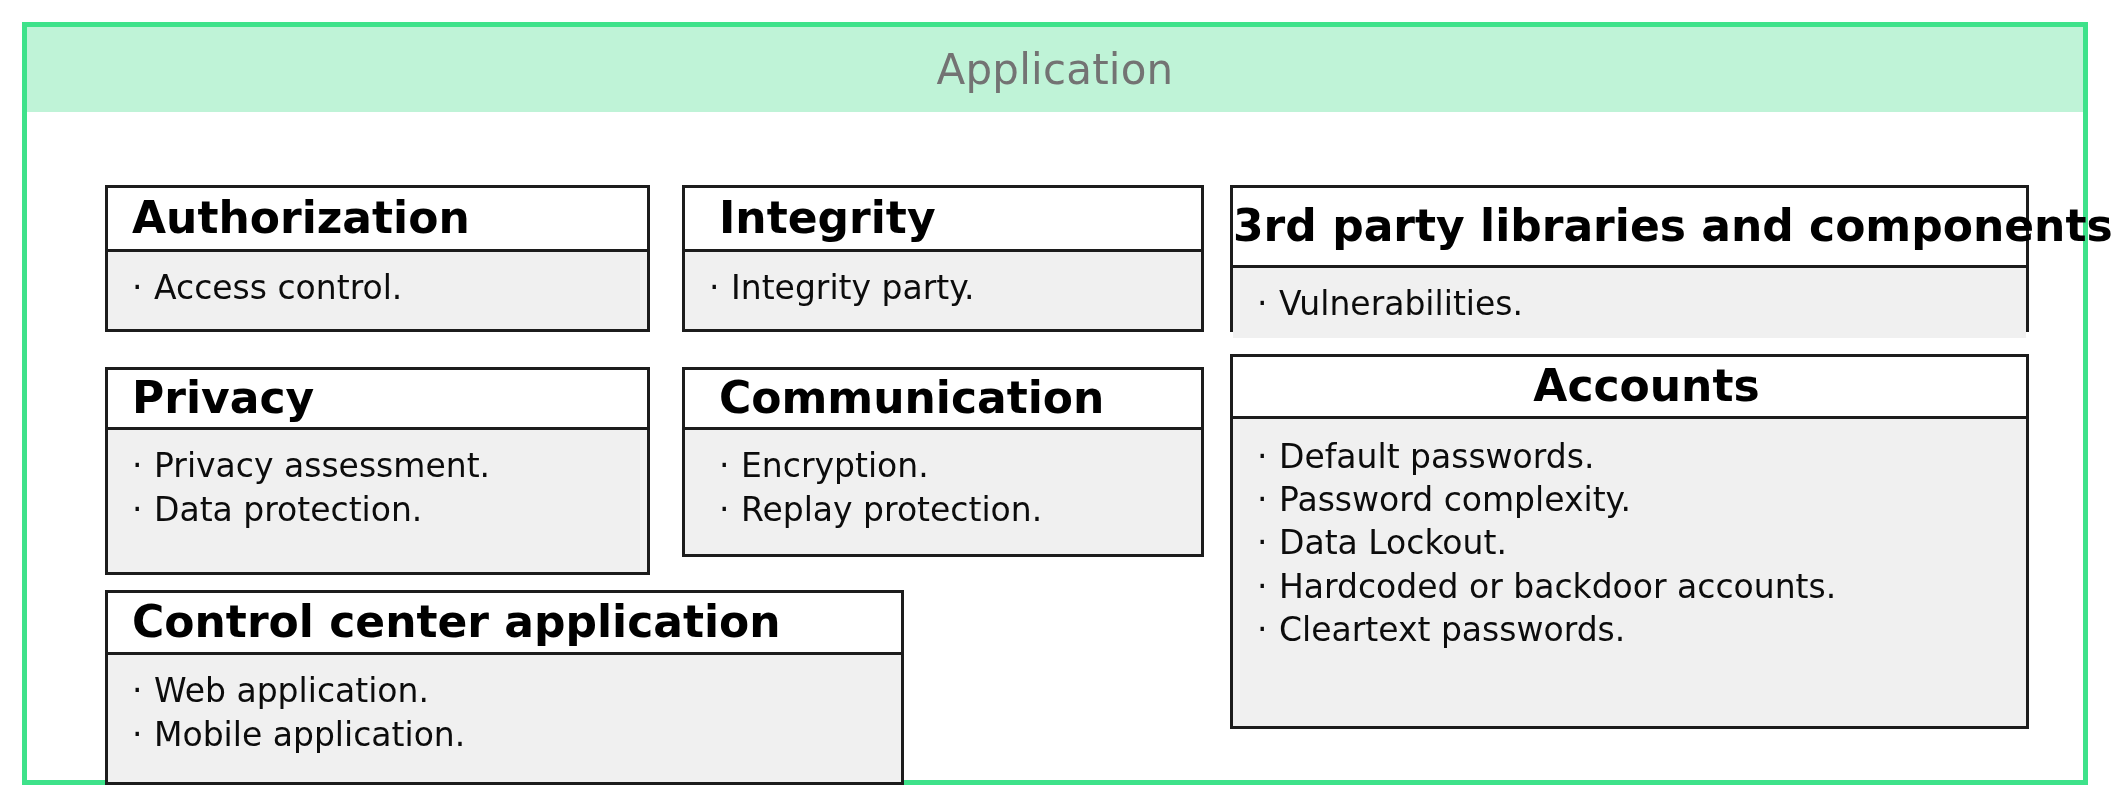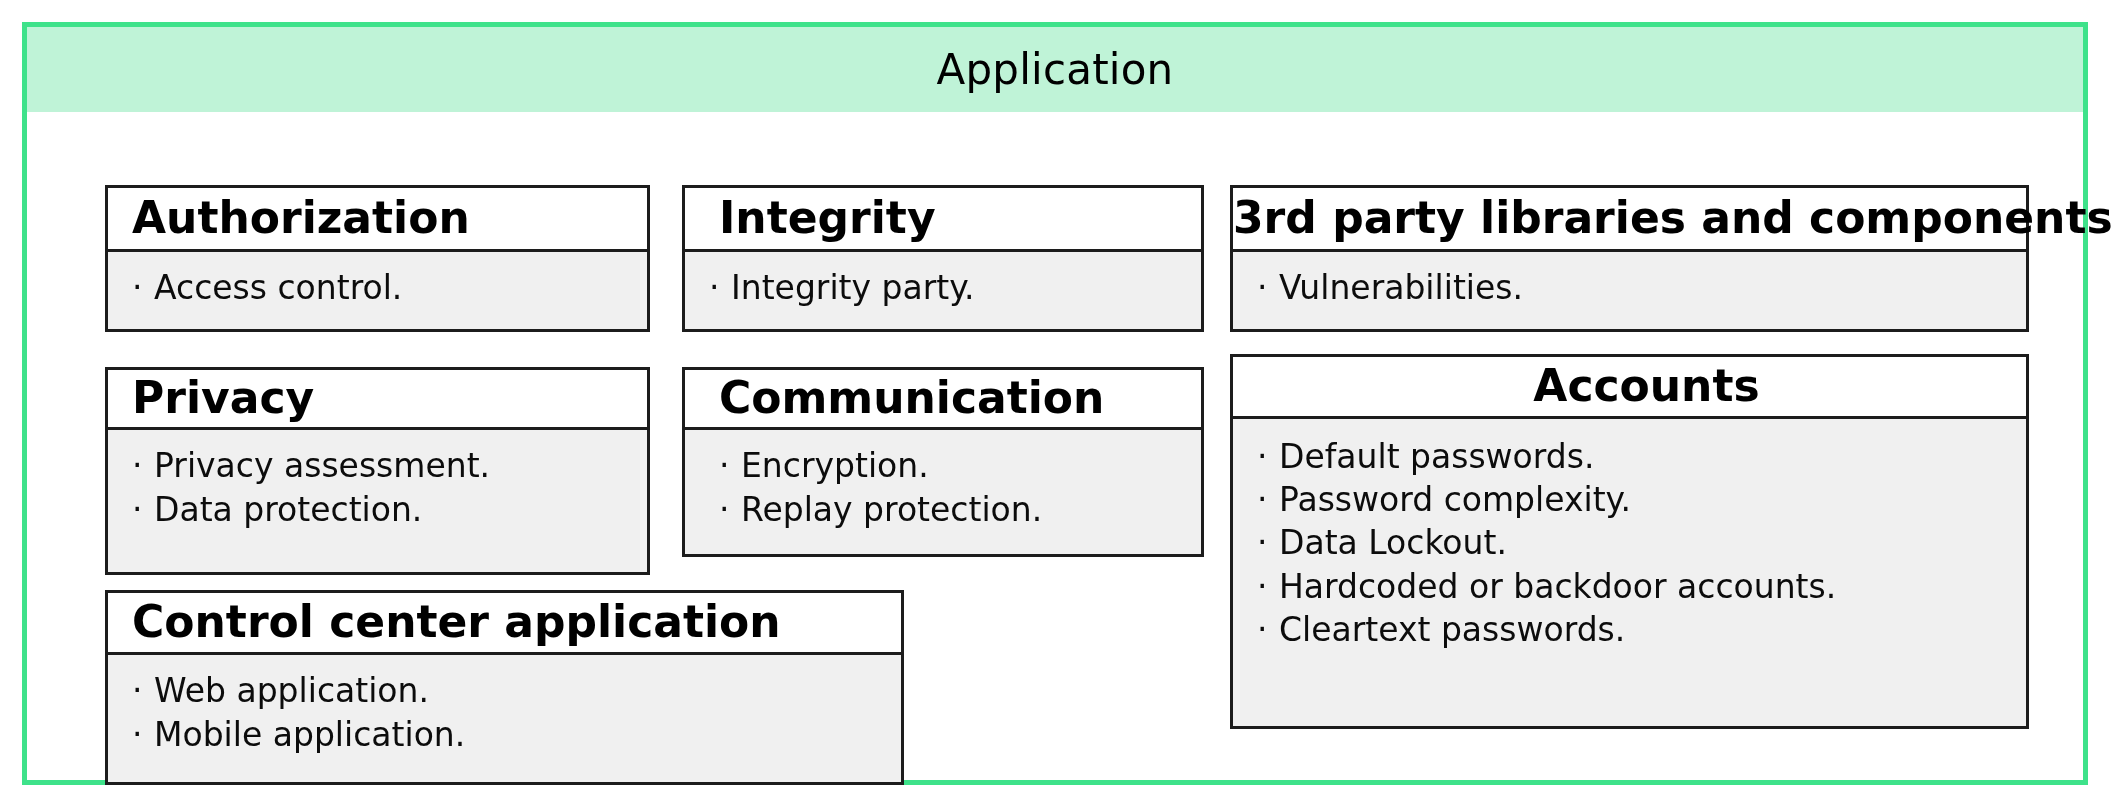--- a/index.html
+++ b/index.html
@@ -44,21 +44,21 @@
     height: 85px;
     background: #bff3d7;
     display: flex;
     align-items: center;
     justify-content: center;
     box-sizing: border-box;
   }
   .panel-title {
     font-size: 42px;
     font-weight: 400;
-    color: #000000;
+    color: #737373;
     letter-spacing: 0.2px;
     line-height: 1;
     white-space: nowrap;
   }
 
   
   .panel-body {
     position: absolute;
     left: 0;
     top: 85px;
@@ -121,21 +121,21 @@
   
   .card--authorization { left: 78px;   top: 73px;  width: 545px; height: 147px; }
   .card--authorization .card-head { height: 64px; padding-left: 24px; }
   .card--authorization .card-body { padding-left: 24px; }
 
   .card--integrity     { left: 655px;  top: 73px;  width: 522px; height: 147px; }
   .card--integrity .card-head { height: 64px; padding-left: 34px; }
   .card--integrity .card-body { padding-left: 24px; }
 
   .card--thirdparty    { left: 1203px; top: 73px;  width: 799px; height: 147px; }
-  .card--thirdparty .card-head { height: 64px; }
+  .card--thirdparty .card-head { height: 80px; }
   .card--thirdparty .card-body { padding-left: 24px; }
 
   .card--privacy       { left: 78px;   top: 255px; width: 545px; height: 208px; }
   .card--privacy .card-head { height: 60px; padding-left: 24px; }
   .card--privacy .card-body { padding-left: 24px; }
 
   .card--communication { left: 655px;  top: 255px; width: 522px; height: 190px; }
   .card--communication .card-head { height: 60px; padding-left: 34px; }
   .card--communication .card-body { padding-left: 34px; }
 

